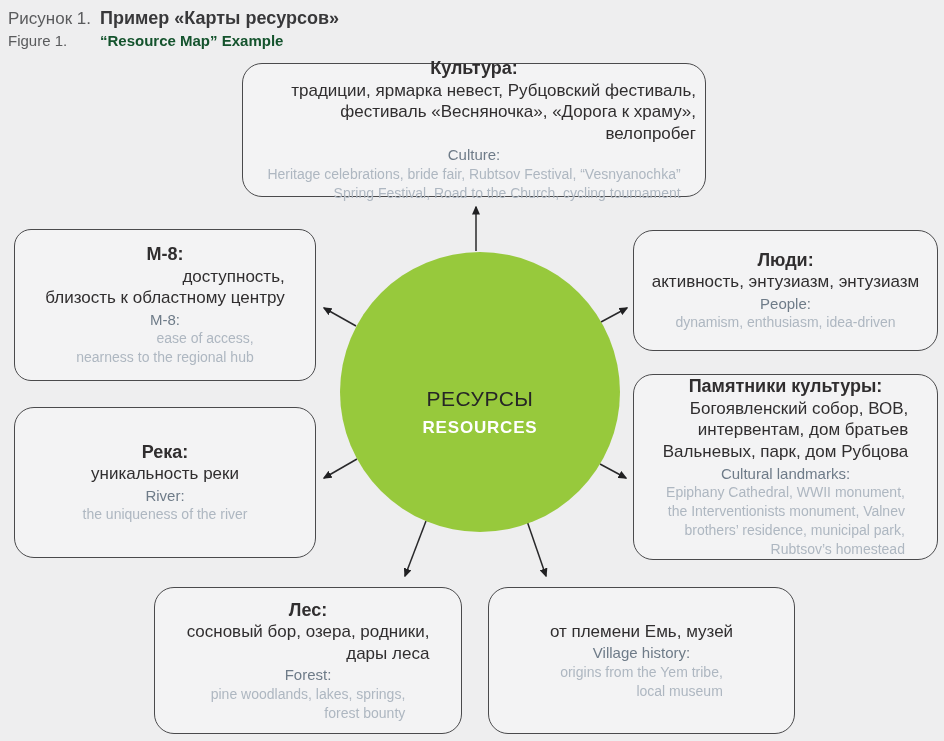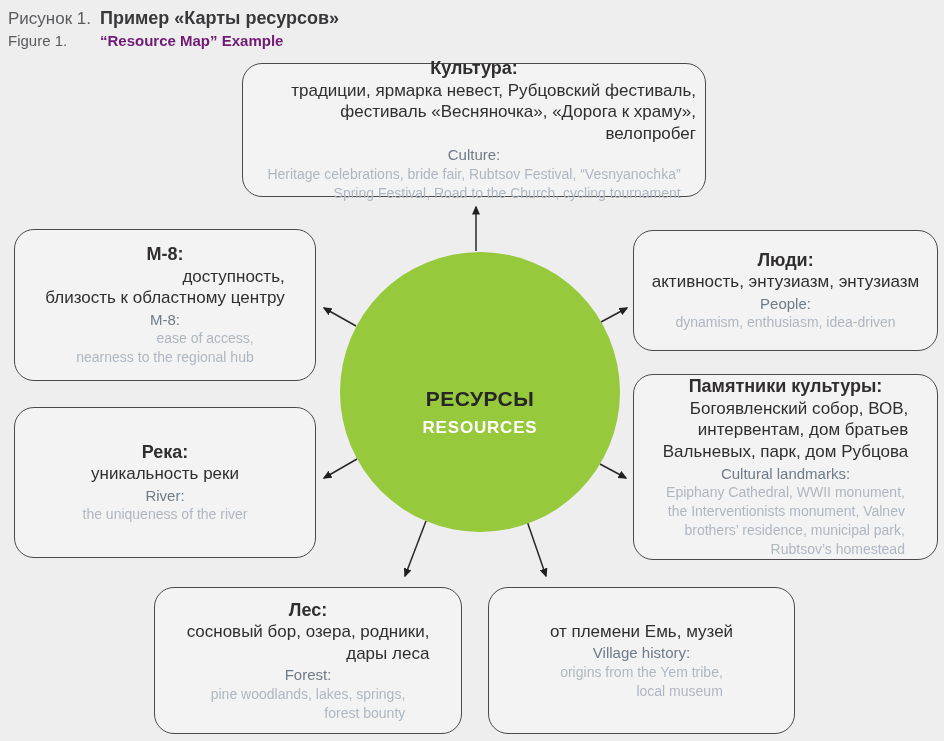--- a/index.html
+++ b/index.html
@@ -12,52 +12,52 @@
   }
   .page{position:relative;width:768px;height:741px;}
 
   
   .caption{position:absolute;left:8px;top:8px;}
   .cap-row{display:flex;align-items:baseline;}
   .cap-label{flex:none;width:92px;font-size:17px;color:#5a5b5d;}
   .cap-title-ru{font-size:18px;font-weight:700;color:#38383a;}
   .cap-row-en{margin-top:3px;}
   .cap-label-en{flex:none;width:92px;font-size:15px;color:#5a5b5d;}
-  .cap-title-en{font-size:15px;font-weight:700;color:#701a75;}
+  .cap-title-en{font-size:15px;font-weight:700;color:#14532d;}
 
   
   svg.arrows{position:absolute;left:0;top:0;width:944px;height:741px;}
   svg.arrows line{stroke:#28282a;stroke-width:1.5;}
 
   
   .circle{
     position:absolute;left:340px;top:252px;width:280px;height:280px;
     border-radius:50%;
     display:flex;flex-direction:column;justify-content:center;align-items:center;
     text-align:center;
   }
-  .circle-ru{font-size:21px;font-weight:700;color:#262626;letter-spacing:.5px;margin-top:40px;}
+  .circle-ru{font-size:21px;font-weight:400;color:#262626;letter-spacing:.5px;margin-top:40px;}
   .circle-en{font-size:17px;font-weight:700;color:#ffffff;letter-spacing:.8px;margin-top:7px;}
 
   
   .node{
     position:absolute;box-sizing:border-box;
     background:#f3f3f4;
     border:1.4px solid #4a4a4c;
     border-radius:20px;
     display:flex;flex-direction:column;justify-content:center;align-items:center;
     text-align:right;padding:6px 9px;
   }
   .t-ru{font-size:18px;font-weight:700;color:#302e2f;line-height:1.25;}
   .b-ru{font-size:17px;color:#302e2f;line-height:1.27;white-space:pre-line;}
   .t-en{font-size:15px;color:#6e7b88;line-height:1.3;margin-top:1px;}
   .b-en{font-size:14px;color:#aeb7c1;line-height:1.35;white-space:pre-line;}
 
   .box-culture  {left:242px;top:63px; width:464px;height:134px;}
-  .box-m8       {left:14px; top:229px;width:302px;height:152px;}
+  .box-m8       {left:14px; top:229px;width:302px;height:152px;border-radius:17px;}
   .box-river    {left:14px; top:407px;width:302px;height:151px;}
   .box-people   {left:633px;top:230px;width:305px;height:121px;}
   .box-landmarks{left:633px;top:374px;width:305px;height:186px;}
   .box-forest   {left:154px;top:587px;width:308px;height:147px;}
   .box-history  {left:488px;top:587px;width:307px;height:147px;}
 </style>
 </head>
 <body>
 
 <div class="page">

